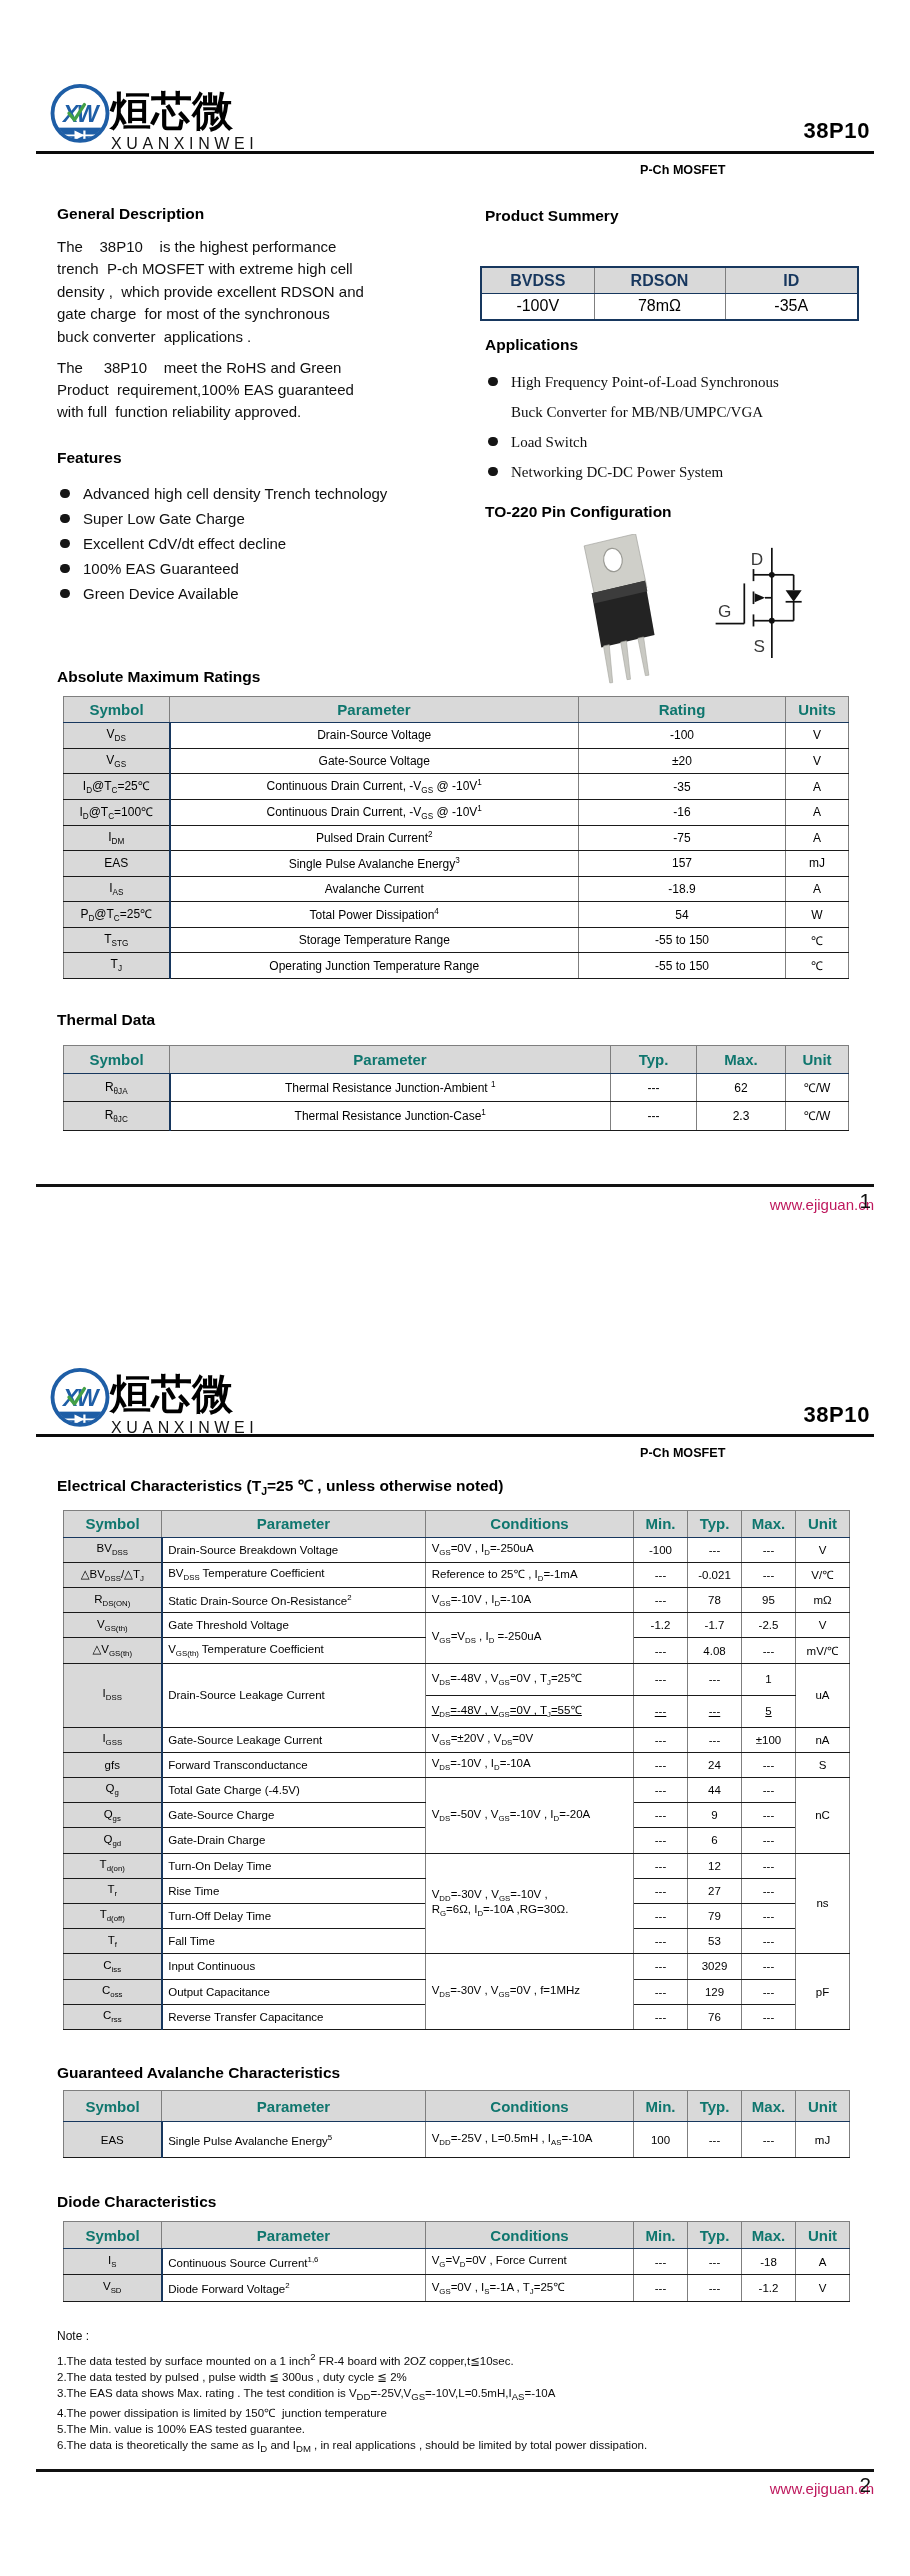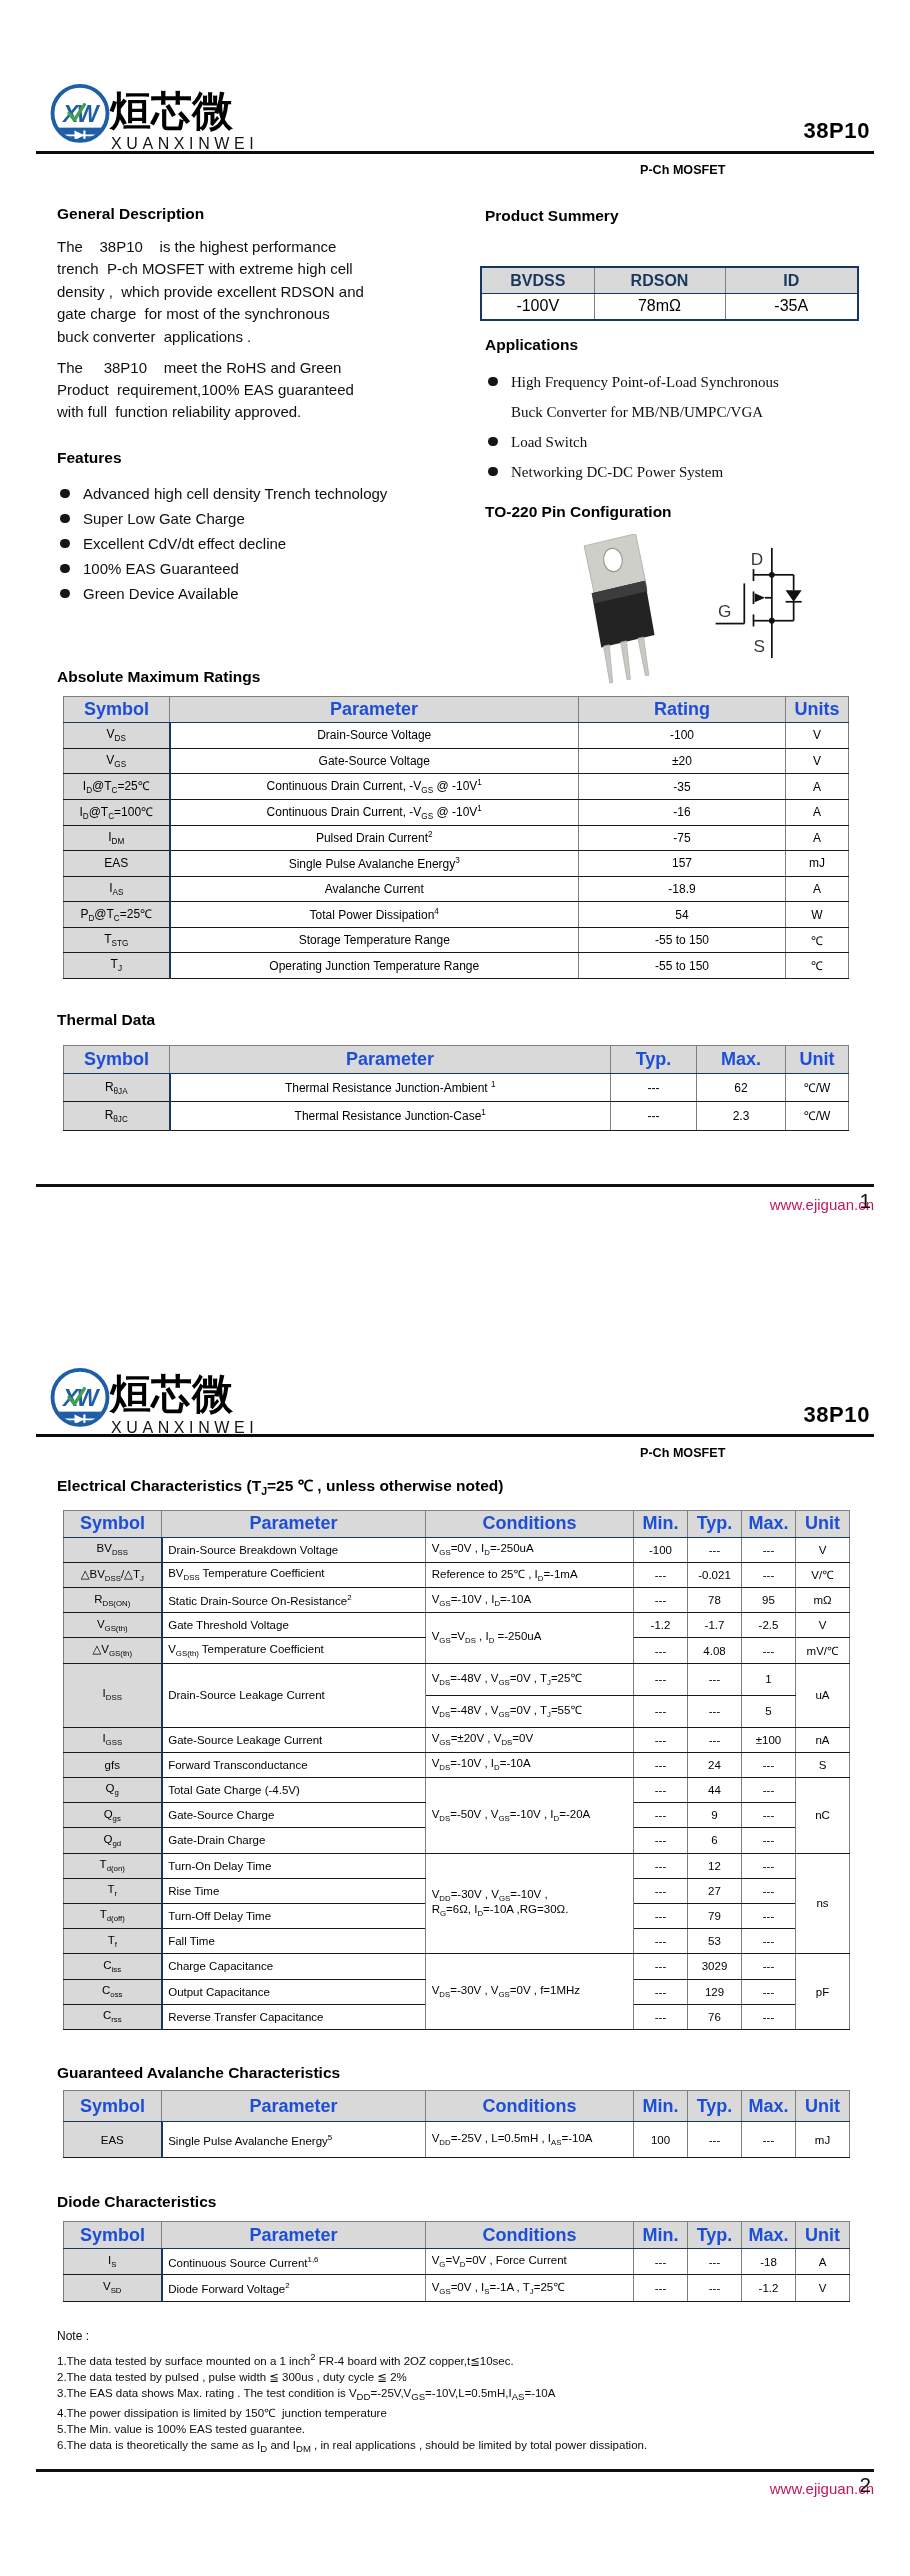--- a/index.html
+++ b/index.html
@@ -17,21 +17,21 @@
   .para{font-size:15px;line-height:22.4px;color:#0f0f0f;}
   .para .tline{white-space:pre;}
   .para2{line-height:22px;}
   ul.bullets{margin:0;padding:0;list-style:none;font-size:15px;color:#0f0f0f;}
   ul.bullets li{position:relative;padding-left:26px;line-height:25px;}
   ul.bullets li::before{content:'';position:absolute;left:3.4px;top:7.5px;width:9.2px;height:9.2px;border-radius:50%;background:#151515;}
   ul.bullets.apps li{line-height:30px;font-family:Liberation Serif, serif;}
   ul.bullets.apps li::before{top:9.8px;}
   
   table.ds{border-collapse:collapse;table-layout:fixed;background:#fff;border:1.7px solid #17375e;}
-  table.ds th{background:#d9d9d9;color:#1d4ed8;font-weight:bold;font-size:18px;
+  table.ds th{background:#d9d9d9;color:#0f766e;font-weight:bold;font-size:15px;
     border:0.6px solid #7f7f7f;border-bottom:1.7px solid #17375e;padding:1.1px 2.3px;}
   table.ds td{font-size:12px;text-align:center;vertical-align:middle;padding:1.1px 2.9px;
     border-left:0.6px solid #7f7f7f;border-right:0.6px solid #7f7f7f;
     border-top:1.1px solid #1a1a1a;border-bottom:1.1px solid #1a1a1a;overflow:hidden;}
   table.ds td.sym{background:#d9d9d9;border-right:2.3px double #17375e;}
   table.ds td.param,table.ds td.cond{text-align:left;padding-left:5.7px;}
   table.ds sub,table.ds sup,.h1 sub{font-size:68%;}
   table.sum{border:2.3px solid #17375e;}
   table.sum th{font-size:16px;height:44px;color:#17375e;}
   table.sum td{font-size:16px;height:44px;border-top:none;border-bottom:none;}
@@ -392,21 +392,21 @@
         </tr>
         <tr style="height: 32px;">
           <td rowspan="2" class="sym">I<sub>DSS</sub></td>
           <td rowspan="2" class="param">Drain-Source Leakage Current</td>
           <td class="cond">V<sub>DS</sub>=-48V , V<sub>GS</sub>=0V , T<sub>J</sub>=25℃</td>
           <td>---</td>
           <td>---</td>
           <td>1</td>
           <td rowspan="2">uA</td>
         </tr>
-        <tr style="height: 32px;">
+        <tr style="height: 32px; text-decoration: underline;">
           <td class="cond">V<sub>DS</sub>=-48V , V<sub>GS</sub>=0V , T<sub>J</sub>=55℃</td>
           <td>---</td>
           <td>---</td>
           <td>5</td>
         </tr>
         <tr>
           <td class="sym">I<sub>GSS</sub></td>
           <td class="param">Gate-Source Leakage Current</td>
           <td class="cond">V<sub>GS</sub>=±20V , V<sub>DS</sub>=0V</td>
           <td>---</td>
@@ -471,21 +471,21 @@
         </tr>
         <tr>
           <td class="sym">T<sub>f</sub></td>
           <td class="param">Fall Time</td>
           <td>---</td>
           <td>53</td>
           <td>---</td>
         </tr>
         <tr>
           <td class="sym">C<sub>iss</sub></td>
-          <td class="param">Charge Capacitance</td>
+          <td class="param">Input Continuous</td>
           <td rowspan="3" class="cond">V<sub>DS</sub>=-30V , V<sub>GS</sub>=0V , f=1MHz</td>
           <td>---</td>
           <td>3029</td>
           <td>---</td>
           <td rowspan="3">pF</td>
         </tr>
         <tr>
           <td class="sym">C<sub>oss</sub></td>
           <td class="param">Output Capacitance</td>
           <td>---</td>

